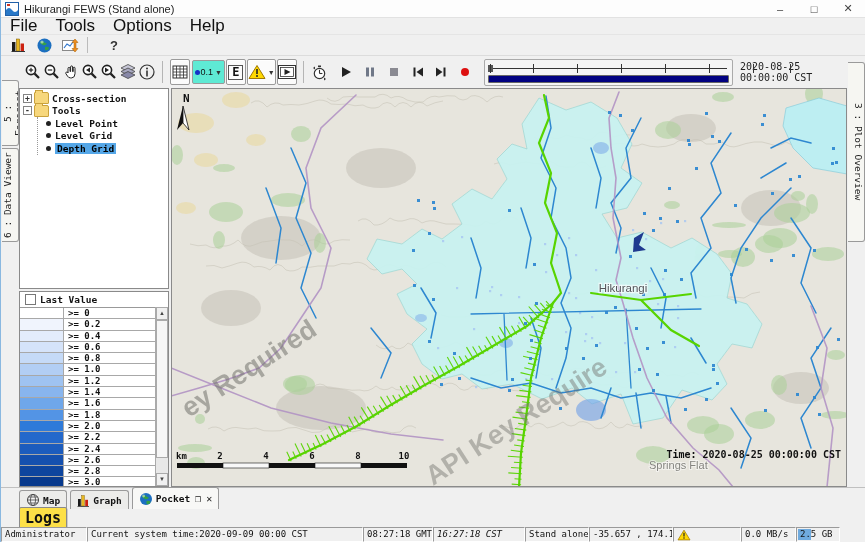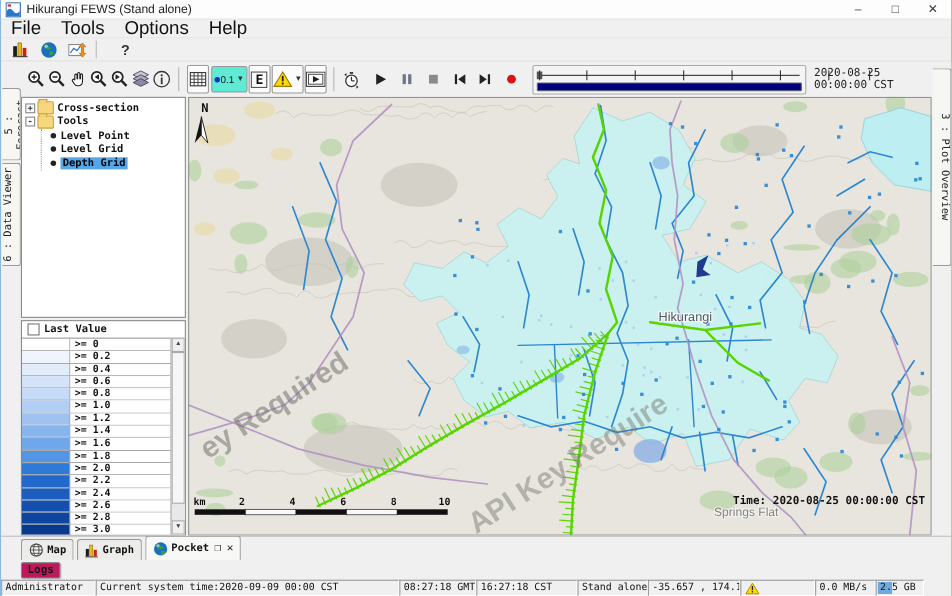--- a/index.html
+++ b/index.html
@@ -68,21 +68,21 @@
   .sc-btn{height:13px;background:#f0f0f0;border:1px solid #aaa;box-sizing:border-box;font-size:6px;text-align:center;line-height:11px;color:#444;}
   #sc-thumb{position:absolute;left:0;right:0;top:13px;height:138px;background:#f6f6f6;border:1px solid #aaa;box-sizing:border-box;}
   #sc-down{position:absolute;bottom:0;left:0;right:0;}
   
   #bottom-tabbar{position:absolute;left:0;top:487px;width:865px;height:22px;background:#f0f0f0;border-top:1px solid #c0c0c0;box-sizing:border-box;display:flex;align-items:flex-end;padding-left:18px;text-align:center;}
   .btab{display:flex;align-items:center;height:18px;border:1px solid #9a9a9a;border-bottom:none;border-radius:3px 3px 0 0;background:#ececea;padding:0 6px;margin-right:3px;font-family:"DejaVu Sans Mono",monospace;font-size:9.5px;font-weight:bold;}
   .btab.active{height:21px;background:#f8f8f6;}
   .btab .bticon{margin-right:3px;display:flex;}
   .tabctl{font-size:10px;margin-left:5px;color:#222;font-weight:bold;}
   #logs-row{position:absolute;left:0;top:509px;width:865px;height:18px;background:#f0f0f0;display:flex;align-items:center;padding-left:18px;box-sizing:border-box;}
-  #logs-btn{border:1px solid #8a8a8a;background:#be185d;border-radius:2px;font-family:"DejaVu Sans Mono",monospace;font-size:10px;font-weight:bold;padding:1px 5px;box-shadow:1px 1px 0 #ccc;}
+  #logs-btn{border:1px solid #8a8a8a;background:#fde047;border-radius:2px;font-family:"DejaVu Sans Mono",monospace;font-size:15px;font-weight:bold;padding:1px 5px;box-shadow:1px 1px 0 #ccc;}
   
   #statusbar{position:absolute;left:0;top:527px;width:865px;height:15px;display:flex;background:#f0f0f0;}
   .st-cell{height:15px;box-sizing:border-box;border:1px solid;border-color:#9a9a9a #fff #fff #9a9a9a;background:#f0f0f0;
            font-family:"DejaVu Sans Mono",monospace;font-size:9px;line-height:13px;padding:0 3px;white-space:nowrap;overflow:hidden;color:#111;}
   #st-mem{position:relative;}
   #st-mem .memfill{position:absolute;left:1px;top:1px;bottom:1px;width:30%;background:#6faade;}
   #st-mem span{position:relative;}
   #st-warn{display:flex;align-items:center;justify-content:flex-start;}
   svg{display:block;}
 </style>
@@ -788,21 +788,21 @@
     </span>
   </div>
   <div id="logs-row">
     <span id="logs-btn">Logs</span>
   </div>
 
   <div id="statusbar">
     <span class="st-cell" style="width:86px;">Administrator</span>
     <span class="st-cell" style="width:276px;">Current system time:2020-09-09 00:00 CST</span>
     <span class="st-cell" style="width:70px;">08:27:18 GMT</span>
-    <span class="st-cell" style="width:92px;">16:27:18 CST</span>
+    <span class="st-cell" style="width:92px;font-style:italic;">16:27:18 CST</span>
     <span class="st-cell" style="width:64px;">Stand alone</span>
     <span class="st-cell" style="width:84px;">-35.657 , 174.199</span>
     <span class="st-cell" id="st-warn" style="width:68px;">
       <svg width="14" height="12" viewBox="0 0 18 16">
           <polygon points="9,1.5 17,14.5 1,14.5" fill="#ffd800" stroke="#a07800" stroke-width="1"></polygon>
           <rect x="8.2" y="5" width="1.6" height="5" fill="#222"></rect>
           <circle cx="9" cy="12" r="1" fill="#222"></circle>
         </svg>
     </span>
     <span class="st-cell" style="width:55px;">0.0 MB/s</span>

